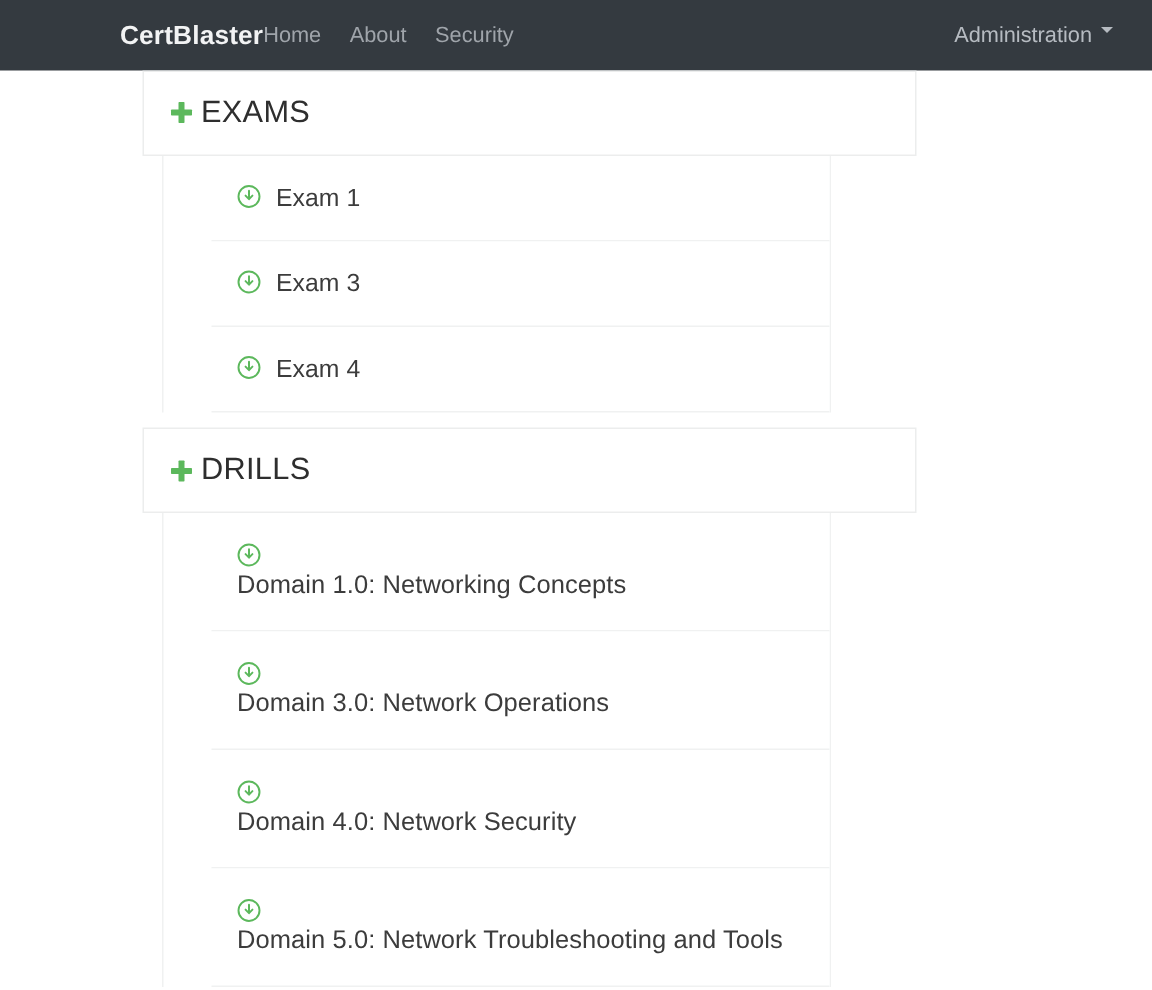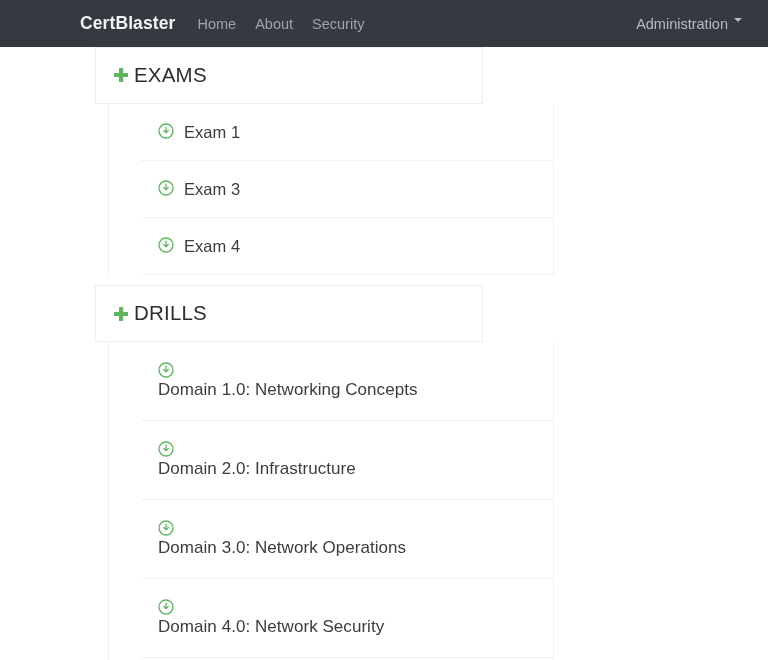--- a/index.html
+++ b/index.html
@@ -25,21 +25,20 @@
     align-items: center;
     padding: 0 26px 0 80px;
     position: relative;
   }
 
   .brand {
     color: #f2f3f4;
     font-size: 17.5px;
     font-weight: bold;
     letter-spacing: 0.1px;
-    margin-right: 22px;
     white-space: nowrap;
     cursor: pointer;
   }
 
   .nav-links {
     display: flex;
     align-items: center;
     gap: 19px;
     justify-content: center;
   }
@@ -79,21 +78,21 @@
     padding-top: 0;
     height: 613px;
     overflow: hidden;
   }
 
   .section { position: relative; }
 
   
   .group-header {
     margin-left: 95px;
-    width: 388px;
+    width: 516px;
     background: #ffffff;
     border: 1px solid #eceded;
     border-top: none;
     padding: 17px 0 17px 18px;
     display: flex;
     align-items: center;
     cursor: pointer;
   }
 
   .group-header.first { border-top: 1px solid #eceded; }
@@ -239,27 +238,20 @@
     <div class="item-list">
 
       <div class="list-item tall">
         <svg class="dl-icon" viewBox="0 0 16 16">
           <circle cx="8" cy="8" r="7" fill="none" stroke="#5cb85c" stroke-width="1.3"></circle>
           <path d="M8 4.2 L8 9.4 M5.7 7.4 L8 9.8 L10.3 7.4" fill="none" stroke="#5cb85c" stroke-width="1.3" stroke-linecap="round" stroke-linejoin="round"></path>
         </svg>
         <span class="item-label big">Domain 1.0: Networking Concepts</span>
       </div>
 
-      <div class="list-item tall">
-        <svg class="dl-icon" viewBox="0 0 16 16">
-          <circle cx="8" cy="8" r="7" fill="none" stroke="#5cb85c" stroke-width="1.3"></circle>
-          <path d="M8 4.2 L8 9.4 M5.7 7.4 L8 9.8 L10.3 7.4" fill="none" stroke="#5cb85c" stroke-width="1.3" stroke-linecap="round" stroke-linejoin="round"></path>
-        </svg>
-        <span class="item-label big">Domain 2.0: Infrastructure</span>
-      </div>
 
       <div class="list-item tall">
         <svg class="dl-icon" viewBox="0 0 16 16">
           <circle cx="8" cy="8" r="7" fill="none" stroke="#5cb85c" stroke-width="1.3"></circle>
           <path d="M8 4.2 L8 9.4 M5.7 7.4 L8 9.8 L10.3 7.4" fill="none" stroke="#5cb85c" stroke-width="1.3" stroke-linecap="round" stroke-linejoin="round"></path>
         </svg>
         <span class="item-label big">Domain 3.0: Network Operations</span>
       </div>
 
       <div class="list-item tall">

